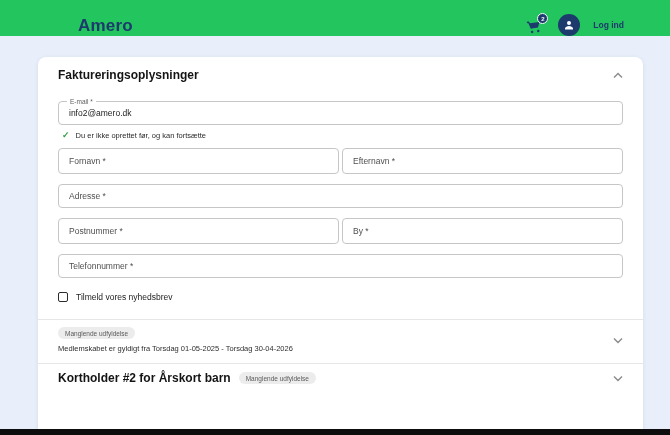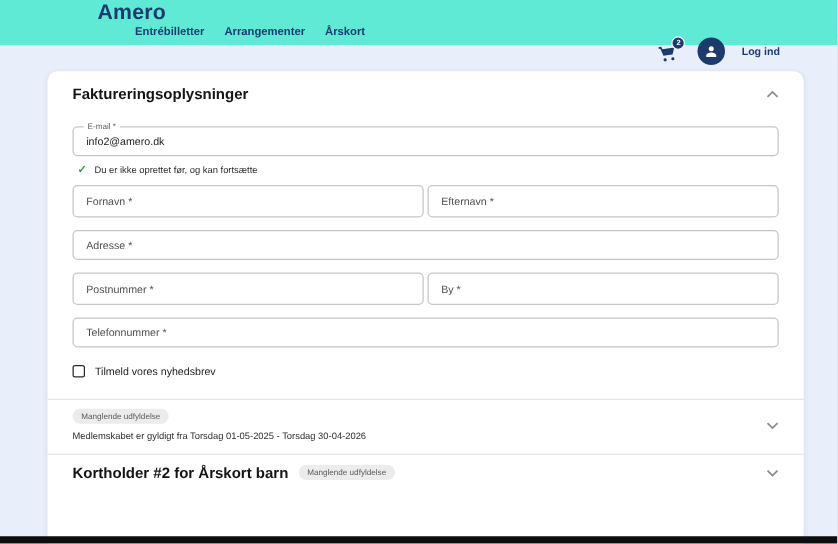--- a/index.html
+++ b/index.html
@@ -5,23 +5,22 @@
   * { margin:0; padding:0; box-sizing:border-box; }
   html,body { background:#cfd6e0; }
   body { font-family:"Liberation Sans", sans-serif; }
   .screen{
     position:relative; width:670px; height:435px; overflow:hidden;
     background:#e8effa; margin:0 auto;
   }
   
   .header{
     position:absolute; top:0; left:0; width:670px; height:36px;
-    background:#5eead4; display:flex; align-items:flex-start;
+    background:#22c55e; display:flex; align-items:flex-end;
     padding:0 46px 0 78px;
-    flex-direction:column;
   }
   .logo{ font-size:17px; font-weight:bold; color:#1d3a6d; letter-spacing:.2px; cursor:pointer; }
   .nav{ display:flex; gap:16px; margin-left:30px; }
   .nav-item{ font-size:9px; font-weight:bold; color:#1d3a6d; cursor:pointer; }
   .header-right{ margin-left:auto; display:flex; align-items:center; gap:13px; }
   .cart-wrap{ position:relative; width:18px; height:20px; cursor:pointer; }
   .cart-wrap svg{ position:absolute; left:0; bottom:1px; width:15px; height:15px; transform:rotate(-8deg); }
   .cart-badge{
     position:absolute; top:-2px; right:-3px; width:11px; height:11px; border-radius:50%;
     background:#1d3a6d; border:1.5px solid #f5f9fd; color:#fff; font-size:6px; font-weight:bold;
@@ -90,25 +89,20 @@
   .section-sub{ font-size:7.5px; color:#2e2e2e; margin-top:5px; }
   .bottom-bar{ position:absolute; left:0; bottom:0; width:670px; height:6px; background:#0d0d0d; z-index:5; }
 </style>
 </head>
 <body>
 
 <div class="screen">
 
   <div class="header">
     <div class="logo">Amero</div>
-    <div class="nav">
-      <span class="nav-item">Entrébilletter</span>
-      <span class="nav-item">Arrangementer</span>
-      <span class="nav-item">Årskort</span>
-    </div>
     <div class="header-right">
       <div class="cart-wrap">
         <svg viewBox="0 0 24 24">
           <path fill="#1d3a6d" d="M7 18c-1.1 0-2 .9-2 2s.9 2 2 2 2-.9 2-2-.9-2-2-2zm10 0c-1.1 0-2 .9-2 2s.9 2 2 2 2-.9 2-2-.9-2-2-2zM7.2 14.5h10.1l3.5-8.5H5.4L4.4 2.8H.8v2.4h2l3 9.8z"></path>
         </svg>
         <span class="cart-badge">2</span>
       </div>
       <div class="avatar">
         <svg width="12" height="12" viewBox="0 0 24 24">
           <path fill="#fff" d="M12 12a4 4 0 1 0 0-8 4 4 0 0 0 0 8zm0 2c-3.3 0-8 1.7-8 5v2h16v-2c0-3.3-4.7-5-8-5z"></path>

